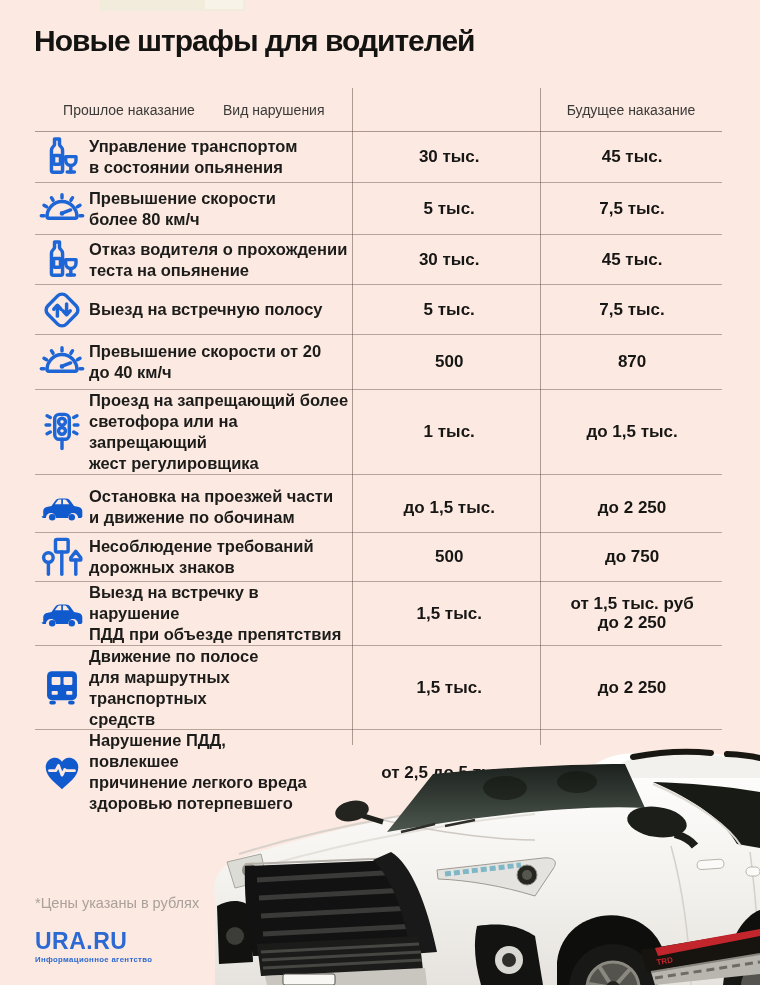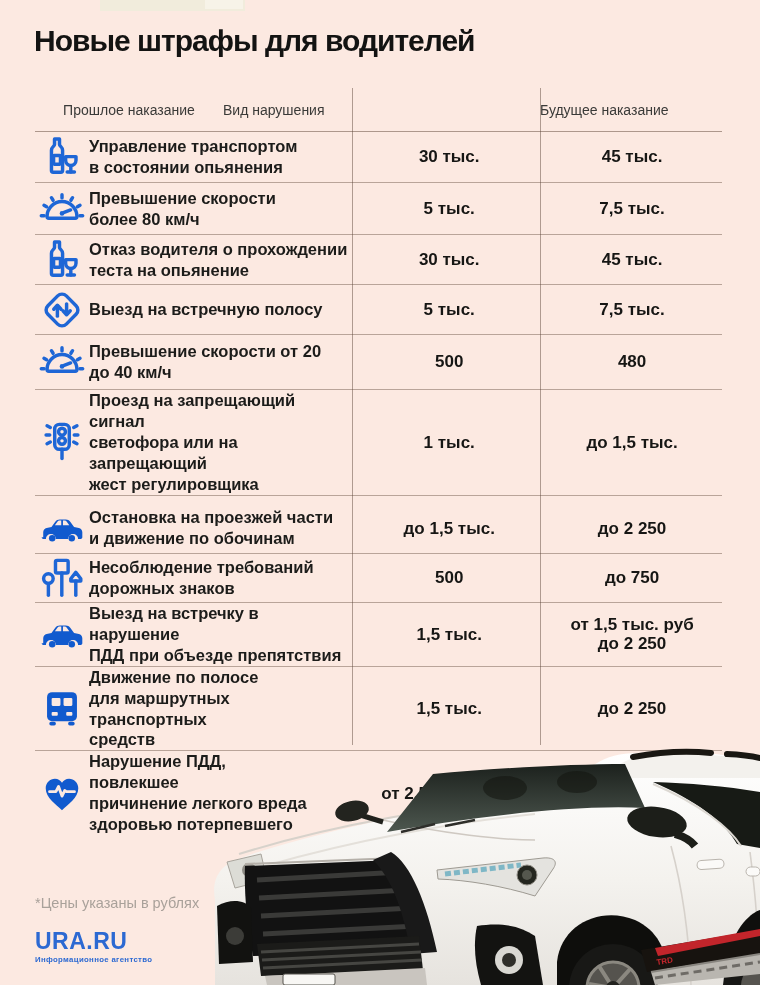--- a/index.html
+++ b/index.html
@@ -12,21 +12,21 @@
   .top-strip2{position:absolute;left:205px;top:0;width:38px;height:9px;background:#f7f3e8;}
   .title{
     position:absolute;left:34px;top:24px;width:700px;
     font-size:30px;font-weight:bold;letter-spacing:-1px;color:#131312;
   }
   .table{position:absolute;left:35px;top:88px;width:687px;}
   .header-row{display:flex;align-items:center;height:43px;border-bottom:1px solid rgba(93,70,56,.5);}
   .hcell{font-size:14px;color:#3a3a38;}
   .hc1{width:317px;text-align:left;}
   .hc2{width:188px;text-align:center;}
-  .hc3{width:182px;}
+  .hc3{width:182px;text-align:center;}
   .row{display:flex;align-items:center;border-bottom:1px solid rgba(93,70,56,.42);box-sizing:border-box;}
   .rows .row:nth-child(1){min-height:51px;}
   .rows .row:nth-child(2){min-height:52px;}
   .rows .row:nth-child(3){min-height:50px;}
   .rows .row:nth-child(4){min-height:50px;}
   .rows .row:nth-child(5){min-height:55px;}
   .rows .row:nth-child(6){min-height:67px;}
   .rows .row:nth-child(7){min-height:50px;margin-top:8px;}
   .rows .row:nth-child(8){min-height:49px;}
   .rows .row:nth-child(9){min-height:55px;}
@@ -145,35 +145,35 @@
                 <path stroke="#1e66d6" stroke-width="1.8" stroke-linecap="round" stroke-linejoin="round" fill="none" d="M4.2,15.9 a7.8,7.8 0 0 1 15.6,0 c0,0.5 -0.4,0.9 -0.9,0.9 H5.1 c-0.5,0 -0.9,-0.4 -0.9,-0.9 z"></path>
                 <circle fill="#1e66d6" cx="12" cy="14.3" r="1.2"></circle>
                 <path stroke="#1e66d6" stroke-width="1.8" stroke-linecap="round" stroke-linejoin="round" fill="none" d="M13.1,13.8 l3.4,-1.3"></path>
                 <path stroke="#1e66d6" stroke-width="1.8" stroke-linecap="round" stroke-linejoin="round" fill="none" d="M2.7,15.5 L1.2,15.5 M3.95,10.85 L2.6,10.05 M7.35,7.45 L6.5,6.1 M12,6.2 L12,4.6 M16.65,7.45 L17.5,6.1 M20.05,10.85 L21.4,10.05 M21.3,15.5 L22.8,15.5"></path>
               </svg>
             </span>
       <span class="violation-label">Превышение скорости от 20
 до 40 км/ч</span>
     </div>
     <div class="cell-past val">500</div>
-    <div class="cell-future val">480</div>
+    <div class="cell-future val">870</div>
   </div>
 
   <div class="row">
     <div class="cell-violation">
       <span class="icon-wrap">
               <svg viewBox="0 0 24 24">
                 <rect stroke="#1e66d6" stroke-width="1.8" stroke-linecap="round" stroke-linejoin="round" fill="none" x="8.2" y="2.8" width="7.6" height="13" rx="2.4"></rect>
                 <circle stroke="#1e66d6" stroke-width="1.8" stroke-linecap="round" stroke-linejoin="round" fill="none" cx="12" cy="6.6" r="1.8"></circle>
                 <circle stroke="#1e66d6" stroke-width="1.8" stroke-linecap="round" stroke-linejoin="round" fill="none" cx="12" cy="11.4" r="1.8"></circle>
                 <path stroke="#1e66d6" stroke-width="1.8" stroke-linecap="round" stroke-linejoin="round" fill="none" d="M12,15.8 v4.8"></path>
                 <path stroke="#1e66d6" stroke-width="1.8" stroke-linecap="round" stroke-linejoin="round" fill="none" d="M5.9,4.4 l-1.7,-0.9 M5.6,8.3 h-1.9 M5.9,12 l-1.7,0.9 M18.1,4.4 l1.7,-0.9 M18.4,8.3 h1.9 M18.1,12 l1.7,0.9"></path>
               </svg>
             </span>
-      <span class="violation-label">Проезд на запрещающий сигнал
+      <span class="violation-label">Проезд на запрещающий более
 светофора или на запрещающий
 жест регулировщика</span>
     </div>
     <div class="cell-past val">1 тыс.</div>
     <div class="cell-future val">до 1,5 тыс.</div>
   </div>
 
   <div class="row">
     <div class="cell-violation">
       <span class="icon-wrap">

